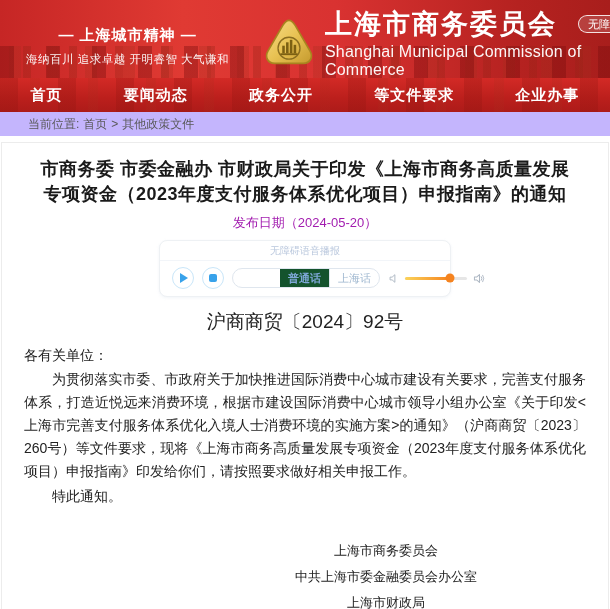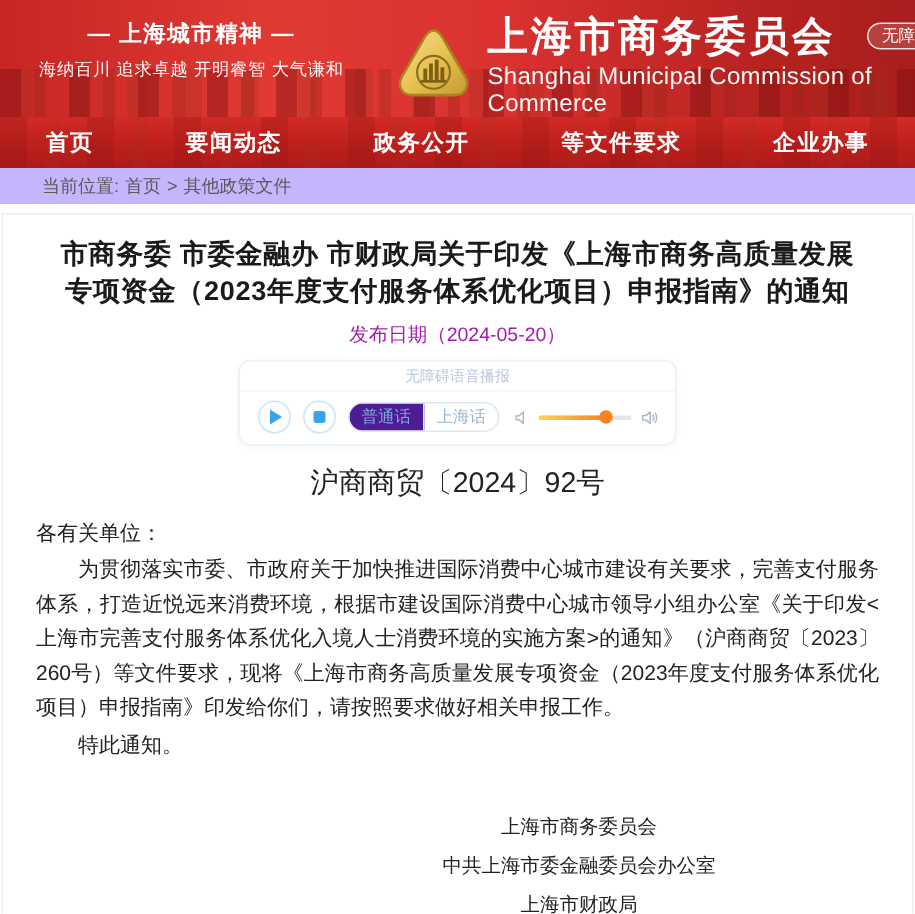--- a/index.html
+++ b/index.html
@@ -7,21 +7,21 @@
               font-family:"Liberation Sans","DejaVu Sans",sans-serif; }
 
   
   .header { position:relative; height:78px; overflow:hidden;
     background:linear-gradient(90deg,#c62625 0%,#e03a33 30%,#d93231 55%,#b52220 85%,#a81e1c 100%); }
   .skyline { position:absolute; left:0; right:0; bottom:0; height:32px; pointer-events:none;
     background:
       repeating-linear-gradient(90deg, rgba(120,12,12,.38) 0 14px, rgba(0,0,0,0) 14px 23px, rgba(150,35,22,.32) 23px 31px, rgba(0,0,0,0) 31px 46px),
       repeating-linear-gradient(90deg, rgba(0,0,0,0) 0 9px, rgba(165,45,30,.28) 9px 21px, rgba(0,0,0,0) 21px 38px);
   }
-  .spirit { position:absolute; left:26px; top:13px; text-align:center; color:#fff; }
+  .spirit { position:absolute; left:26px; top:26px; text-align:center; color:#fff; }
   .spirit-title { font-size:15px; font-weight:bold; letter-spacing:1px; }
   .spirit-slogan { font-size:11.5px; margin-top:7px; letter-spacing:.5px; opacity:.95; }
   .brand { position:absolute; left:262px; top:10px; display:flex; align-items:center; gap:9px; }
   .brand-logo { width:54px; height:54px; flex:0 0 auto; }
   .brand-text { color:#fff; }
   .brand-title { font-size:27px; font-weight:bold; letter-spacing:2px; line-height:1.1; }
   .brand-sub { font-size:16px; margin-top:3px; letter-spacing:.2px; opacity:.96; }
   .a11y-btn { position:absolute; left:578px; top:15px; height:18px; line-height:16px;
     padding:0 9px; border:1px solid rgba(255,255,255,.85); border-radius:9px;
     background:rgba(255,255,255,.15); color:#fff; font-size:11px; white-space:nowrap; cursor:pointer; }
@@ -55,21 +55,21 @@
   .player-body { display:flex; align-items:center; padding:6px 10px 7px 12px; gap:8px; }
   .round-btn { width:22px; height:22px; border-radius:50%; border:1px solid #c9e6f9;
     background:#fff; display:flex; align-items:center; justify-content:center;
     cursor:pointer; flex:0 0 auto; padding:0; }
   .tri { width:0; height:0; border-left:8px solid #38a2ea; border-top:5px solid transparent;
     border-bottom:5px solid transparent; margin-left:2px; }
   .sq { width:8px; height:8px; border-radius:2px; background:#38a2ea; }
   .lang-pill { display:flex; align-items:center; border:1px solid #dfe6ee; border-radius:11px;
     overflow:hidden; height:20px; font-size:11px; flex:0 0 auto; cursor:pointer; }
   .lang-seg { padding:0 8px; line-height:18px; color:#9db6cf; cursor:pointer; }
-  .lang-seg.sel { background:#4c1d95; color:#7ea7d8; font-weight:normal; border-right:1px solid #dfe6ee; }
+  .lang-seg.sel { background:#14532d; color:#7ea7d8; font-weight:bold; border-right:1px solid #dfe6ee;margin-left:47px; }
   .vol { display:flex; align-items:center; gap:6px; margin-left:auto; }
   .vol svg { display:block; }
   .track { position:relative; width:62px; height:3px; background:#e6e6e6; border-radius:2px; }
   .track-fill { position:absolute; left:0; top:0; bottom:0; width:72%; border-radius:2px;
     background:linear-gradient(90deg,#fbd35a,#f5831f); }
   .knob { position:absolute; top:50%; left:72%; width:9px; height:9px; border-radius:50%;
     background:#f5831f; transform:translate(-50%,-50%); cursor:pointer; }
 
   
   .doc-number { text-align:center; font-size:19px; color:#222; margin-top:12px; }

